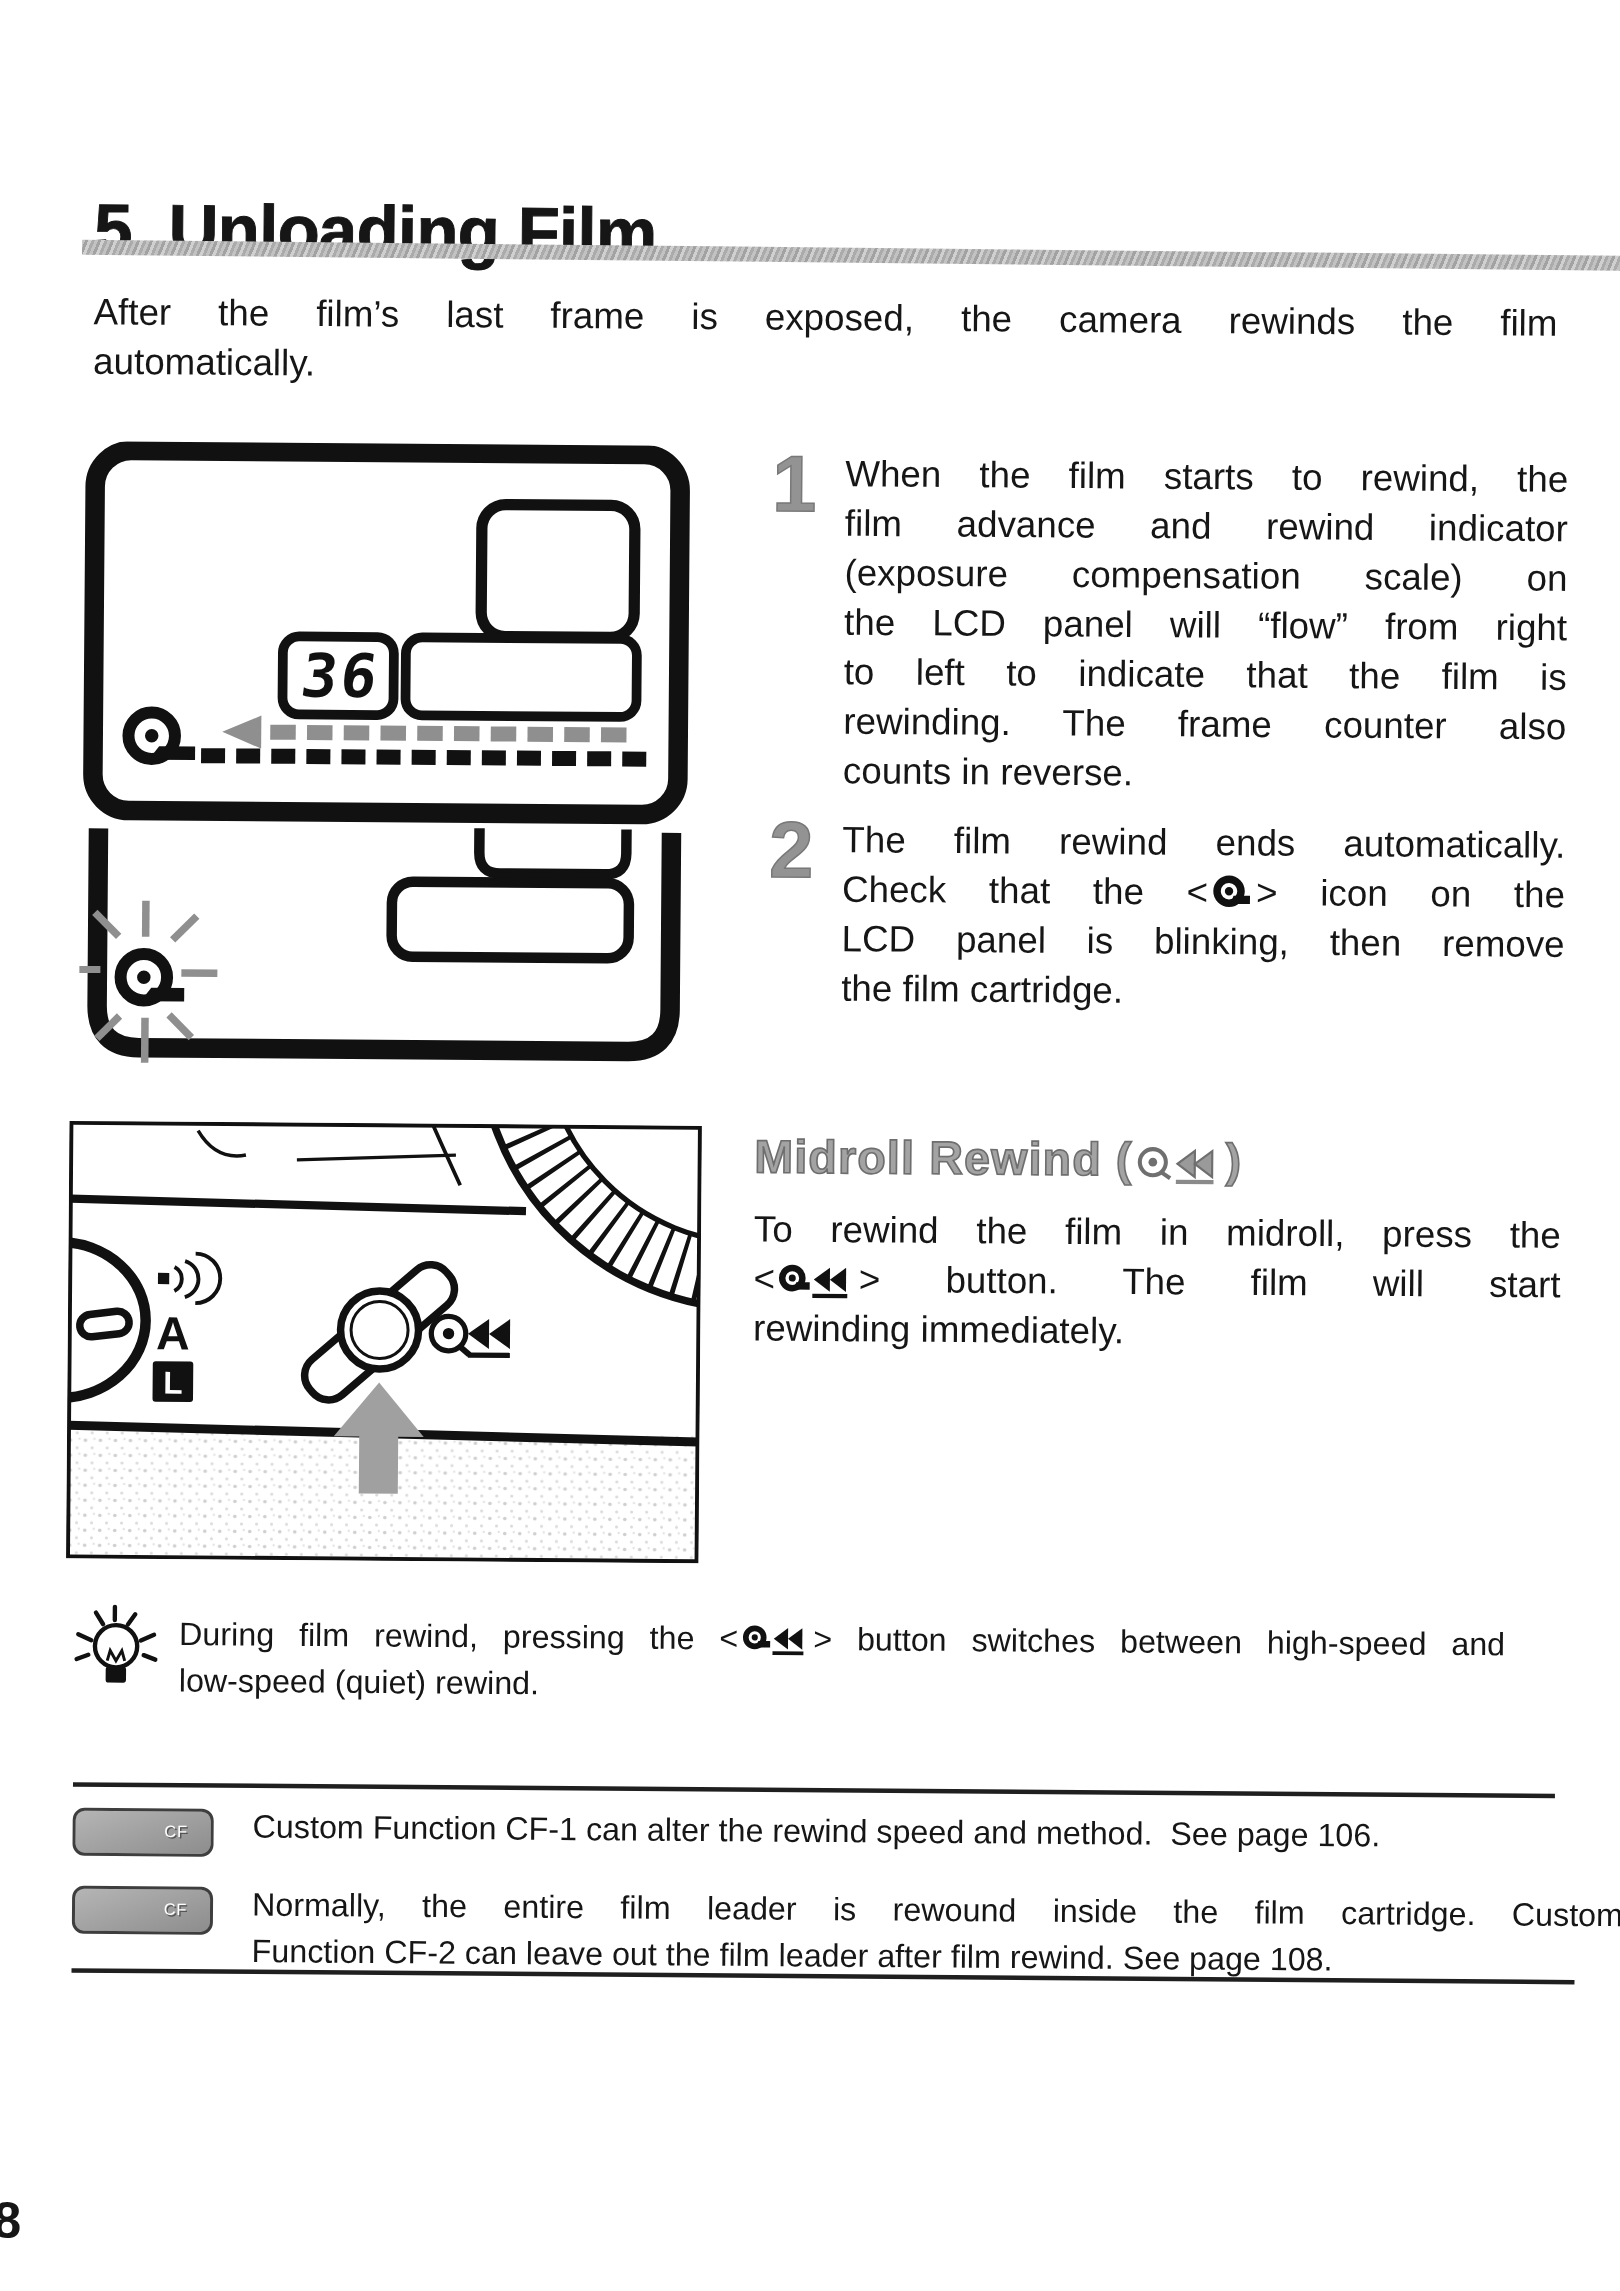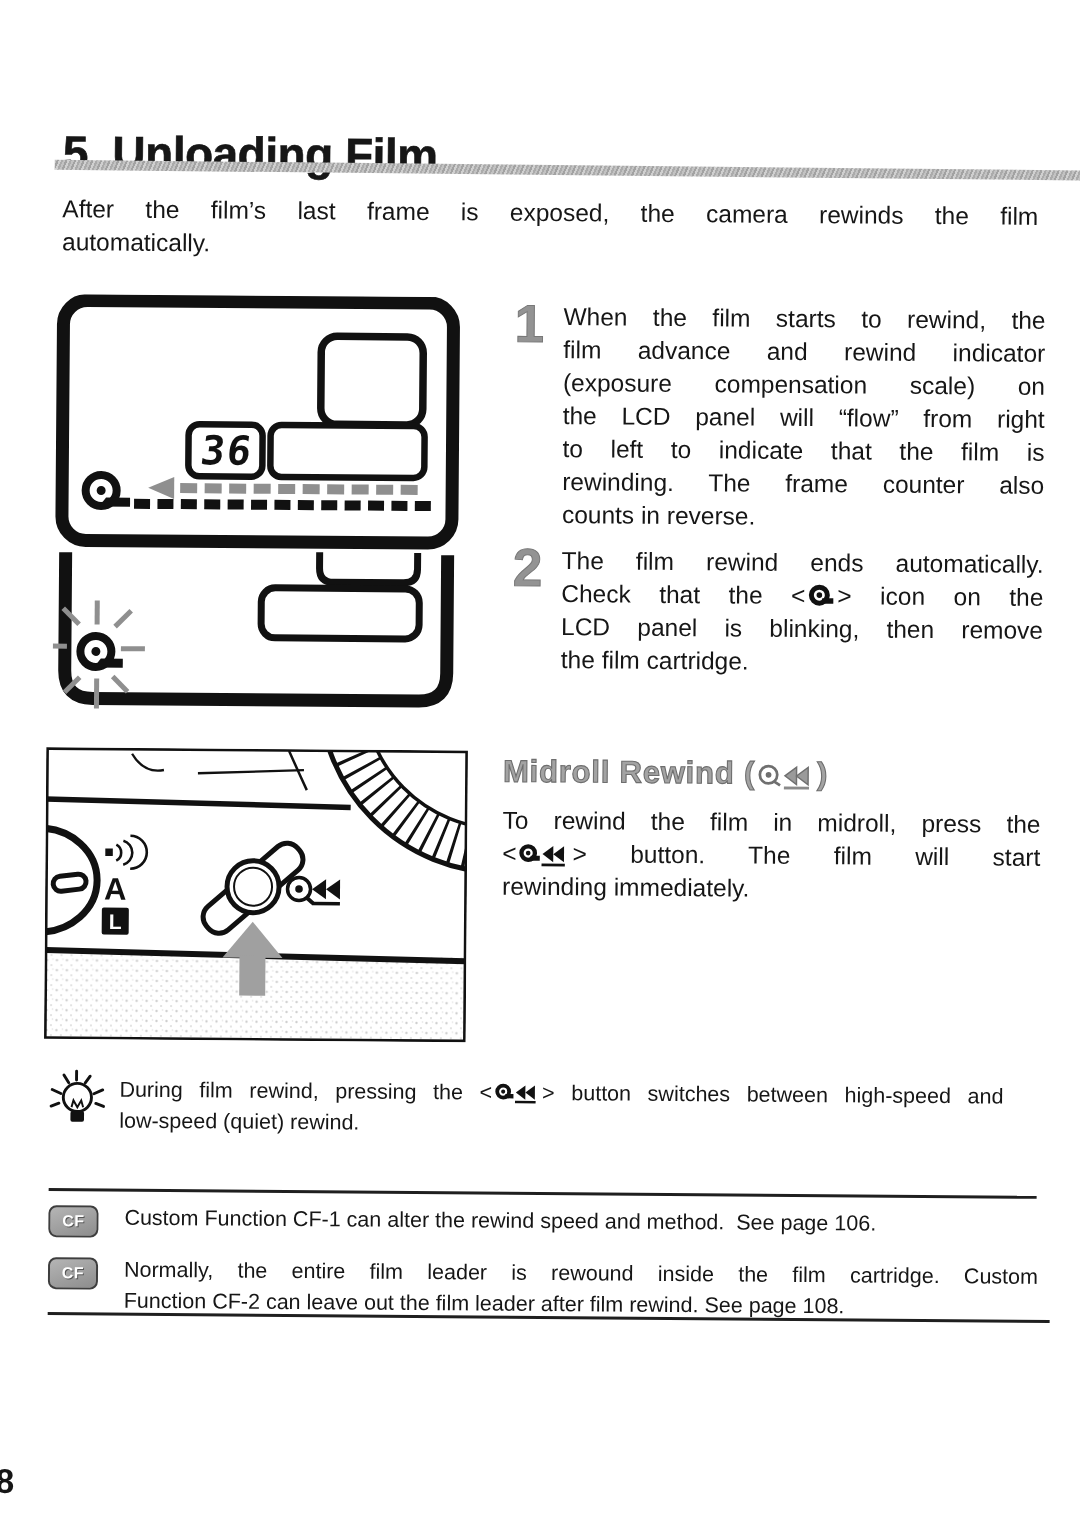--- a/index.html
+++ b/index.html
@@ -31,23 +31,23 @@
   .tip{position:absolute;left:52px;top:1068px;display:flex;}
   .tip-icon-wrap{flex:none;margin-right:8px;}
   .tip-body{width:884px;font-size:21.5px;line-height:31px;margin-top:6px;}
   .rule{position:absolute;left:58px;height:3px;background:#1f1f1f;}
   .rule-top{top:1188px;width:988px;}
   .rule-bottom{top:1312px;width:1002px;}
   .note{position:absolute;left:58px;display:flex;}
   .note1{top:1202px;}
   .note2{top:1254px;}
   .cf-badge{flex:none;width:46px;height:28px;border:2.5px solid #3e3e3e;border-radius:8px;
-            background:linear-gradient(160deg,#b5b5b5,#8d8d8d);color:#fff;font-weight:700;
-            font-size:16px;display:flex;align-items:center;justify-content:center;
-            text-shadow:1px 1px 0 #555;margin-right:26px;margin-top:3px;letter-spacing:0.5px;}
+            background:linear-gradient(160deg,#b5b5b5,#8d8d8d);color:#fff;font-weight:400;
+            font-size:11px;display:flex;align-items:center;justify-content:center;
+            text-shadow:1px 1px 0 #555;margin-right:26px;margin-top:3px;letter-spacing:0.5px;padding-left:44px;}
   .note-body{width:914px;font-size:21.5px;line-height:31px;}
   .page-number{position:absolute;left:-12px;top:1462px;font-size:34px;font-weight:700;}
   .inl{display:inline-block;vertical-align:-5px;margin:0 2px;}
   .inl-sm{display:inline-block;vertical-align:-4px;margin:0 2px;}
   .hd-ic{display:inline-block;margin:4px 3px 0 3px;}
 </style>
 </head>
 <body>
 
 <div class="sheet">

